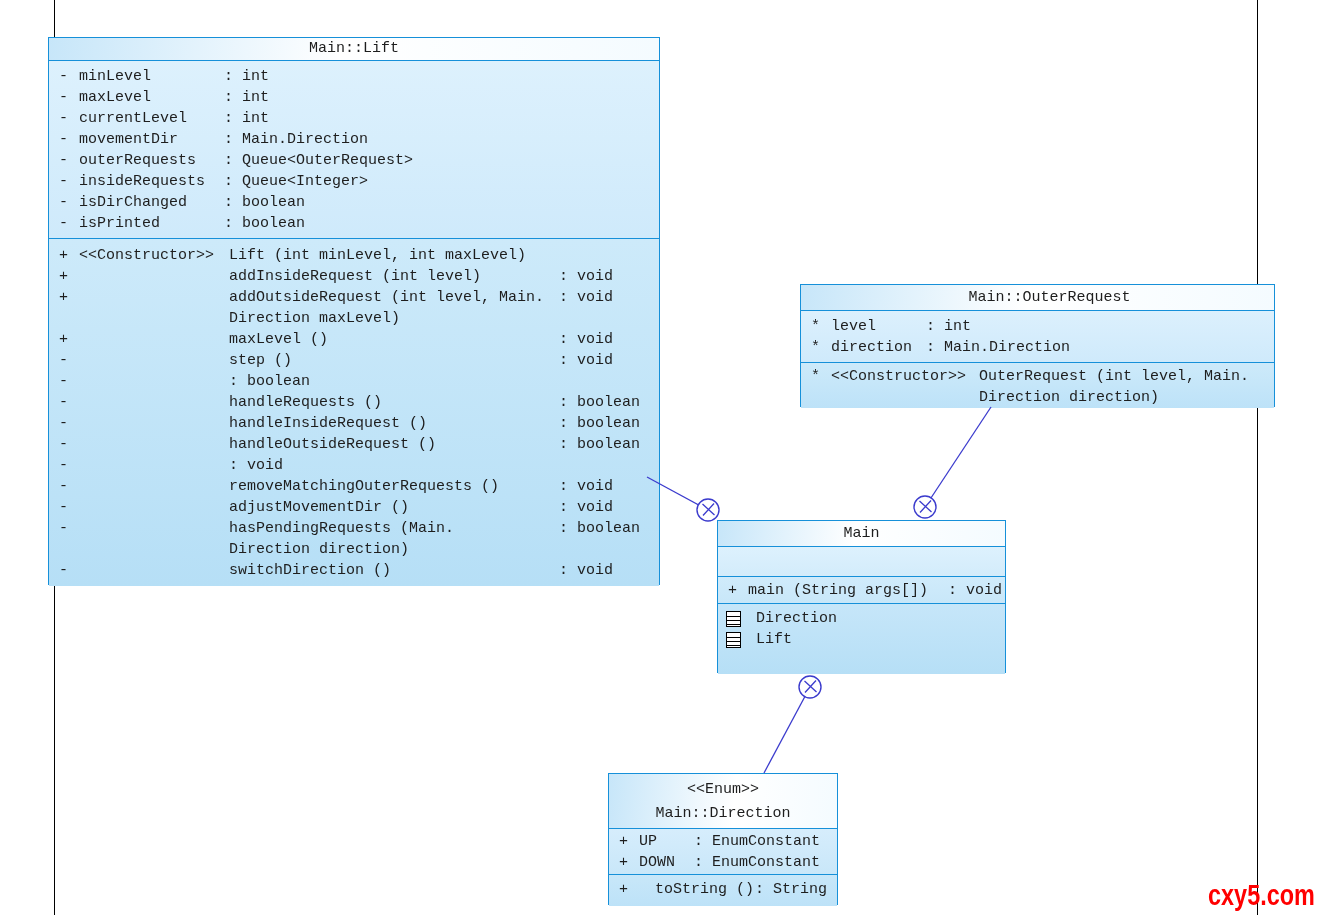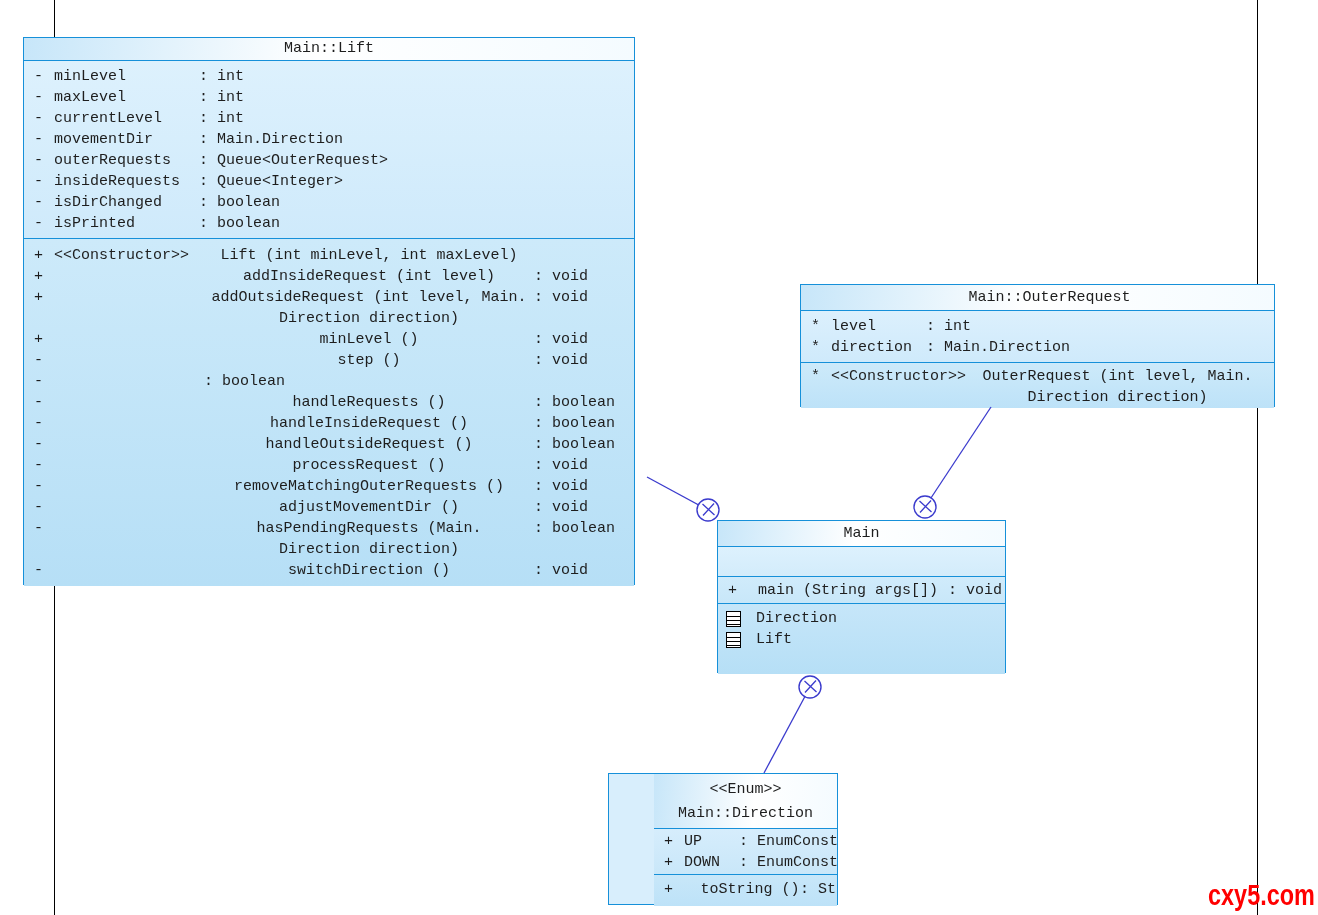--- a/index.html
+++ b/index.html
@@ -31,25 +31,25 @@
     text-align:center;
     border-bottom:1px solid var(--box-border);
     background:linear-gradient(95deg,#c7e6f9 0%,#ffffff 48%,#f4fbff 100%);
     white-space:nowrap;overflow:hidden;
   }
   .compartment{overflow:hidden;}
   .compartment + .compartment{border-top:1px solid var(--box-border);}
   .row{display:flex;align-items:flex-start;padding-left:10px;line-height:21px;white-space:nowrap;}
   .vis{width:20px;flex:none;}
   .aname,.mstereo,.mname{flex:none;}
-  .mname{white-space:pre-line;text-align:center;}
+  .mname{white-space:pre-line;}
   .atype,.mtype{flex:none;}
 
   
-  .b-lift{left:23px;top:37px;width:612px;height:548px;}
+  .b-lift{left:48px;top:37px;width:612px;height:548px;}
   .b-lift .box-title{height:23px;line-height:22px;}
   .b-lift .c-attrs{height:177px;padding-top:5px;background:linear-gradient(180deg,#ddf1fd 0%,#cfeafb 100%);}
   .b-lift .c-methods{height:348px;padding-top:6px;background:linear-gradient(180deg,#cdeafa 0%,#b6dff6 100%);}
   .b-lift .aname{width:145px;}
   .b-lift .mstereo{width:150px;}
   .b-lift .mname{width:330px;}
 
   
   .b-outer{left:800px;top:284px;width:475px;height:123px;}
   .b-outer .box-title{height:26px;line-height:25px;padding-left:24px;}
@@ -68,21 +68,21 @@
   .b-main .mname{width:200px;}
   .nested-row{display:flex;align-items:center;height:21px;padding-left:8px;}
   .cls-icon{
     width:15px;height:16px;flex:none;border:1px solid #000;background-color:#fff;
     background-image:linear-gradient(#000,#000),linear-gradient(#000,#000),linear-gradient(#000,#000);
     background-size:100% 1px;background-position:0 4px,0 8px,0 12px;background-repeat:no-repeat;
   }
   .nested-name{margin-left:15px;}
 
   
-  .b-dir{left:608px;top:773px;width:230px;height:132px;padding-left:45px;}
+  .b-dir{left:608px;top:773px;width:230px;height:132px;}
   .b-dir .box-header{
     height:55px;text-align:center;padding-top:4px;line-height:24px;
     border-bottom:1px solid var(--box-border);
     background:linear-gradient(95deg,#c7e6f9 0%,#ffffff 55%,#f4fbff 100%);
   }
   .b-dir .c-attrs{height:45px;padding-top:2px;background:linear-gradient(180deg,#d6edfc 0%,#c9e7f9 100%);}
   .b-dir .c-methods{height:32px;padding-top:4px;background:linear-gradient(180deg,#c8e7f9 0%,#bde2f8 100%);}
   .b-dir .aname{width:55px;}
   .b-dir .mname{width:100px;margin-left:16px;}
 
@@ -173,28 +173,28 @@
           <span class="vis">+</span>
           <span class="mstereo"></span>
           <span class="mname">addInsideRequest (int level)</span>
           <span class="mtype">: void</span>
         </div>
 
         <div class="row">
           <span class="vis">+</span>
           <span class="mstereo"></span>
           <span class="mname">addOutsideRequest (int level, Main.
-Direction direction)</span>
-          <span class="mtype">: void</span>
-        </div>
-
-        <div class="row">
-          <span class="vis">+</span>
-          <span class="mstereo"></span>
-          <span class="mname">minLevel ()</span>
+Direction maxLevel)</span>
+          <span class="mtype">: void</span>
+        </div>
+
+        <div class="row">
+          <span class="vis">+</span>
+          <span class="mstereo"></span>
+          <span class="mname">maxLevel ()</span>
           <span class="mtype">: void</span>
         </div>
 
         <div class="row">
           <span class="vis">-</span>
           <span class="mstereo"></span>
           <span class="mname">step ()</span>
           <span class="mtype">: void</span>
         </div>
 
@@ -221,21 +221,20 @@
         <div class="row">
           <span class="vis">-</span>
           <span class="mstereo"></span>
           <span class="mname">handleOutsideRequest ()</span>
           <span class="mtype">: boolean</span>
         </div>
 
         <div class="row">
           <span class="vis">-</span>
           <span class="mstereo"></span>
-          <span class="mname">processRequest ()</span>
           <span class="mtype">: void</span>
         </div>
 
         <div class="row">
           <span class="vis">-</span>
           <span class="mstereo"></span>
           <span class="mname">removeMatchingOuterRequests ()</span>
           <span class="mtype">: void</span>
         </div>
 

